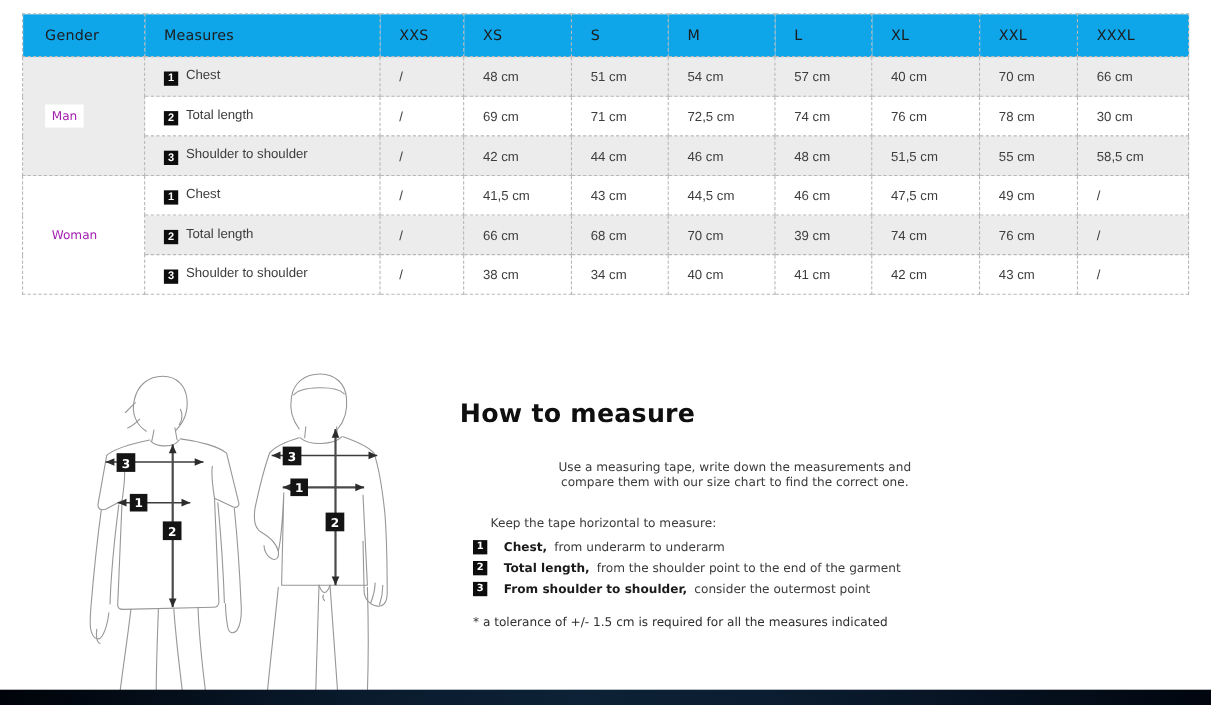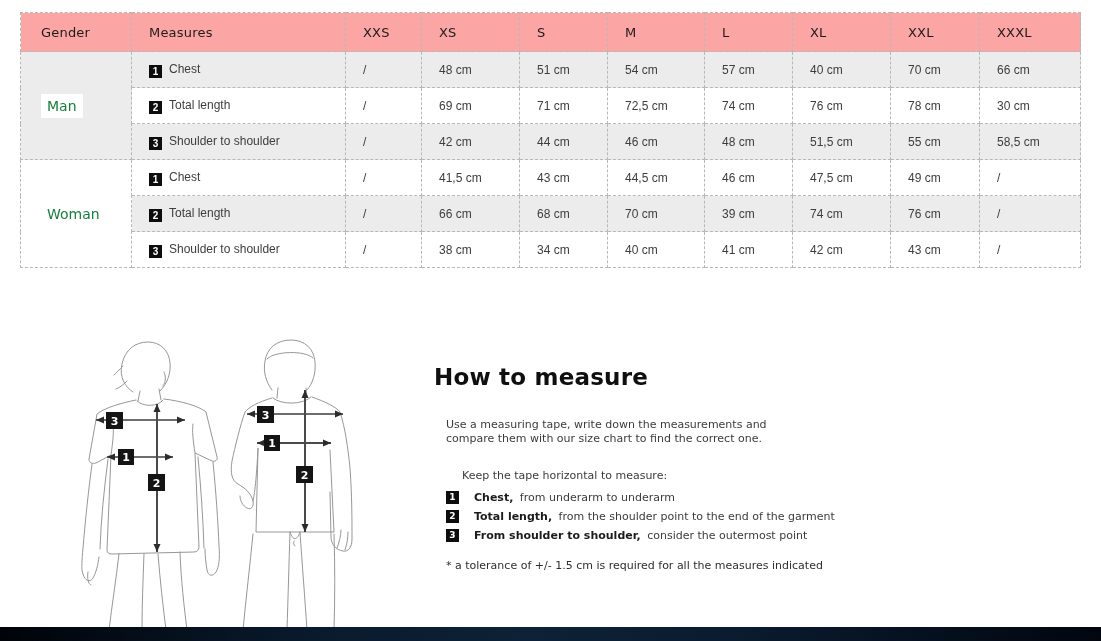--- a/index.html
+++ b/index.html
@@ -3,49 +3,49 @@
 <meta charset="utf-8">
 <style>
   html,body{margin:0;padding:0;background:#fff;}
   .stage{position:relative;width:1101px;height:641px;background:#fff;overflow:hidden;
          font-family:"DejaVu Sans",sans-serif;}
 
   
   .size-table{position:absolute;left:20px;top:12px;width:1060px;border-collapse:collapse;table-layout:fixed;}
   .size-table th,.size-table td{border:1px dashed #b8b8b8;padding:0;margin:0;}
   .size-table th{height:38px;text-align:left;font-family:"DejaVu Sans",sans-serif;font-size:13px;
-                 font-weight:400;color:#1c1c1c;letter-spacing:.2px;padding-left:17px;background:#fca5a5;}
+                 font-weight:400;color:#1c1c1c;letter-spacing:.2px;padding-left:17px;background:#0ea5e9;}
   .size-table th.first{padding-left:20px;}
   .size-table td{height:35px;font-family:"Liberation Sans",sans-serif;font-size:12px;color:#3d3d3d;
                  padding-left:17px;vertical-align:middle;}
   tr.row-gray td{background:#ececec;}
   tr.row-white td{background:#ffffff;}
-  td.gender-cell{font-family:"DejaVu Sans",sans-serif;font-size:14px;color:#15803d;padding-left:20px;}
+  td.gender-cell{font-family:"DejaVu Sans",sans-serif;font-size:11px;color:#a21caf;padding-left:20px;}
   td.gender-cell.man{background:#ececec !important;}
   td.gender-cell.woman{background:#ffffff !important;}
   .gender-chip{background:#ffffff;padding:4px 6px;display:inline-block;}
   .mbadge{display:inline-block;width:13px;height:13px;line-height:13px;background:#0d0d0d;color:#fff;
           font-family:"Liberation Sans",sans-serif;font-size:10px;font-weight:bold;text-align:center;
           margin-right:7px;vertical-align:-2px;}
 
   
   .figures{position:absolute;left:40px;top:335px;width:360px;height:306px;}
   .figoutline{fill:none;stroke:#979797;stroke-width:1;stroke-linecap:round;stroke-linejoin:round;}
   .arrowline{stroke:#3c3c3c;stroke-width:1.4;}
   .arrowline.thick{stroke:#4a4a4a;stroke-width:2;}
   .arrowhead{fill:#2c2c2c;}
   .fbadge{fill:#141414;}
   .fbadge-num{fill:#ffffff;font-family:"DejaVu Sans",sans-serif;font-size:11px;font-weight:bold;
               text-anchor:middle;}
 
   
-  .howto{position:absolute;left:434px;top:364px;width:500px;color:#3b3b3b;}
+  .howto{position:absolute;left:418px;top:364px;width:500px;color:#3b3b3b;}
   .howto h2{margin:0 0 28px 0;font-size:23px;font-weight:700;color:#0f0f0f;letter-spacing:.2px;
             font-family:"DejaVu Sans",sans-serif;}
-  .howto .intro{margin:0 12px 23px 12px;font-size:11px;line-height:14px;}
+  .howto .intro{margin:0 12px 23px 12px;font-size:11px;line-height:14px;text-align:center;}
   .howto .keep{margin:0 12px 9px 28px;font-size:11px;}
   .howto .step{margin:0 12px 6px 12px;font-size:11px;line-height:13px;display:flex;align-items:center;}
   .sbadge{display:inline-block;width:13px;height:13px;line-height:13px;background:#0d0d0d;color:#fff;
           font-size:9px;font-weight:bold;text-align:center;margin-right:15px;flex:0 0 13px;}
   .step b{color:#1b1b1b;margin-right:3px;}
   .howto .foot{margin:17px 12px 0 12px;font-size:11px;color:#2e2e2e;}
 
   
   .bottom-bar{position:absolute;left:0;top:627px;width:1101px;height:14px;z-index:5;
     background:linear-gradient(90deg,#000309 0%,#091a2c 28%,#0d2236 48%,#0a1b2e 68%,#01060f 100%);}

